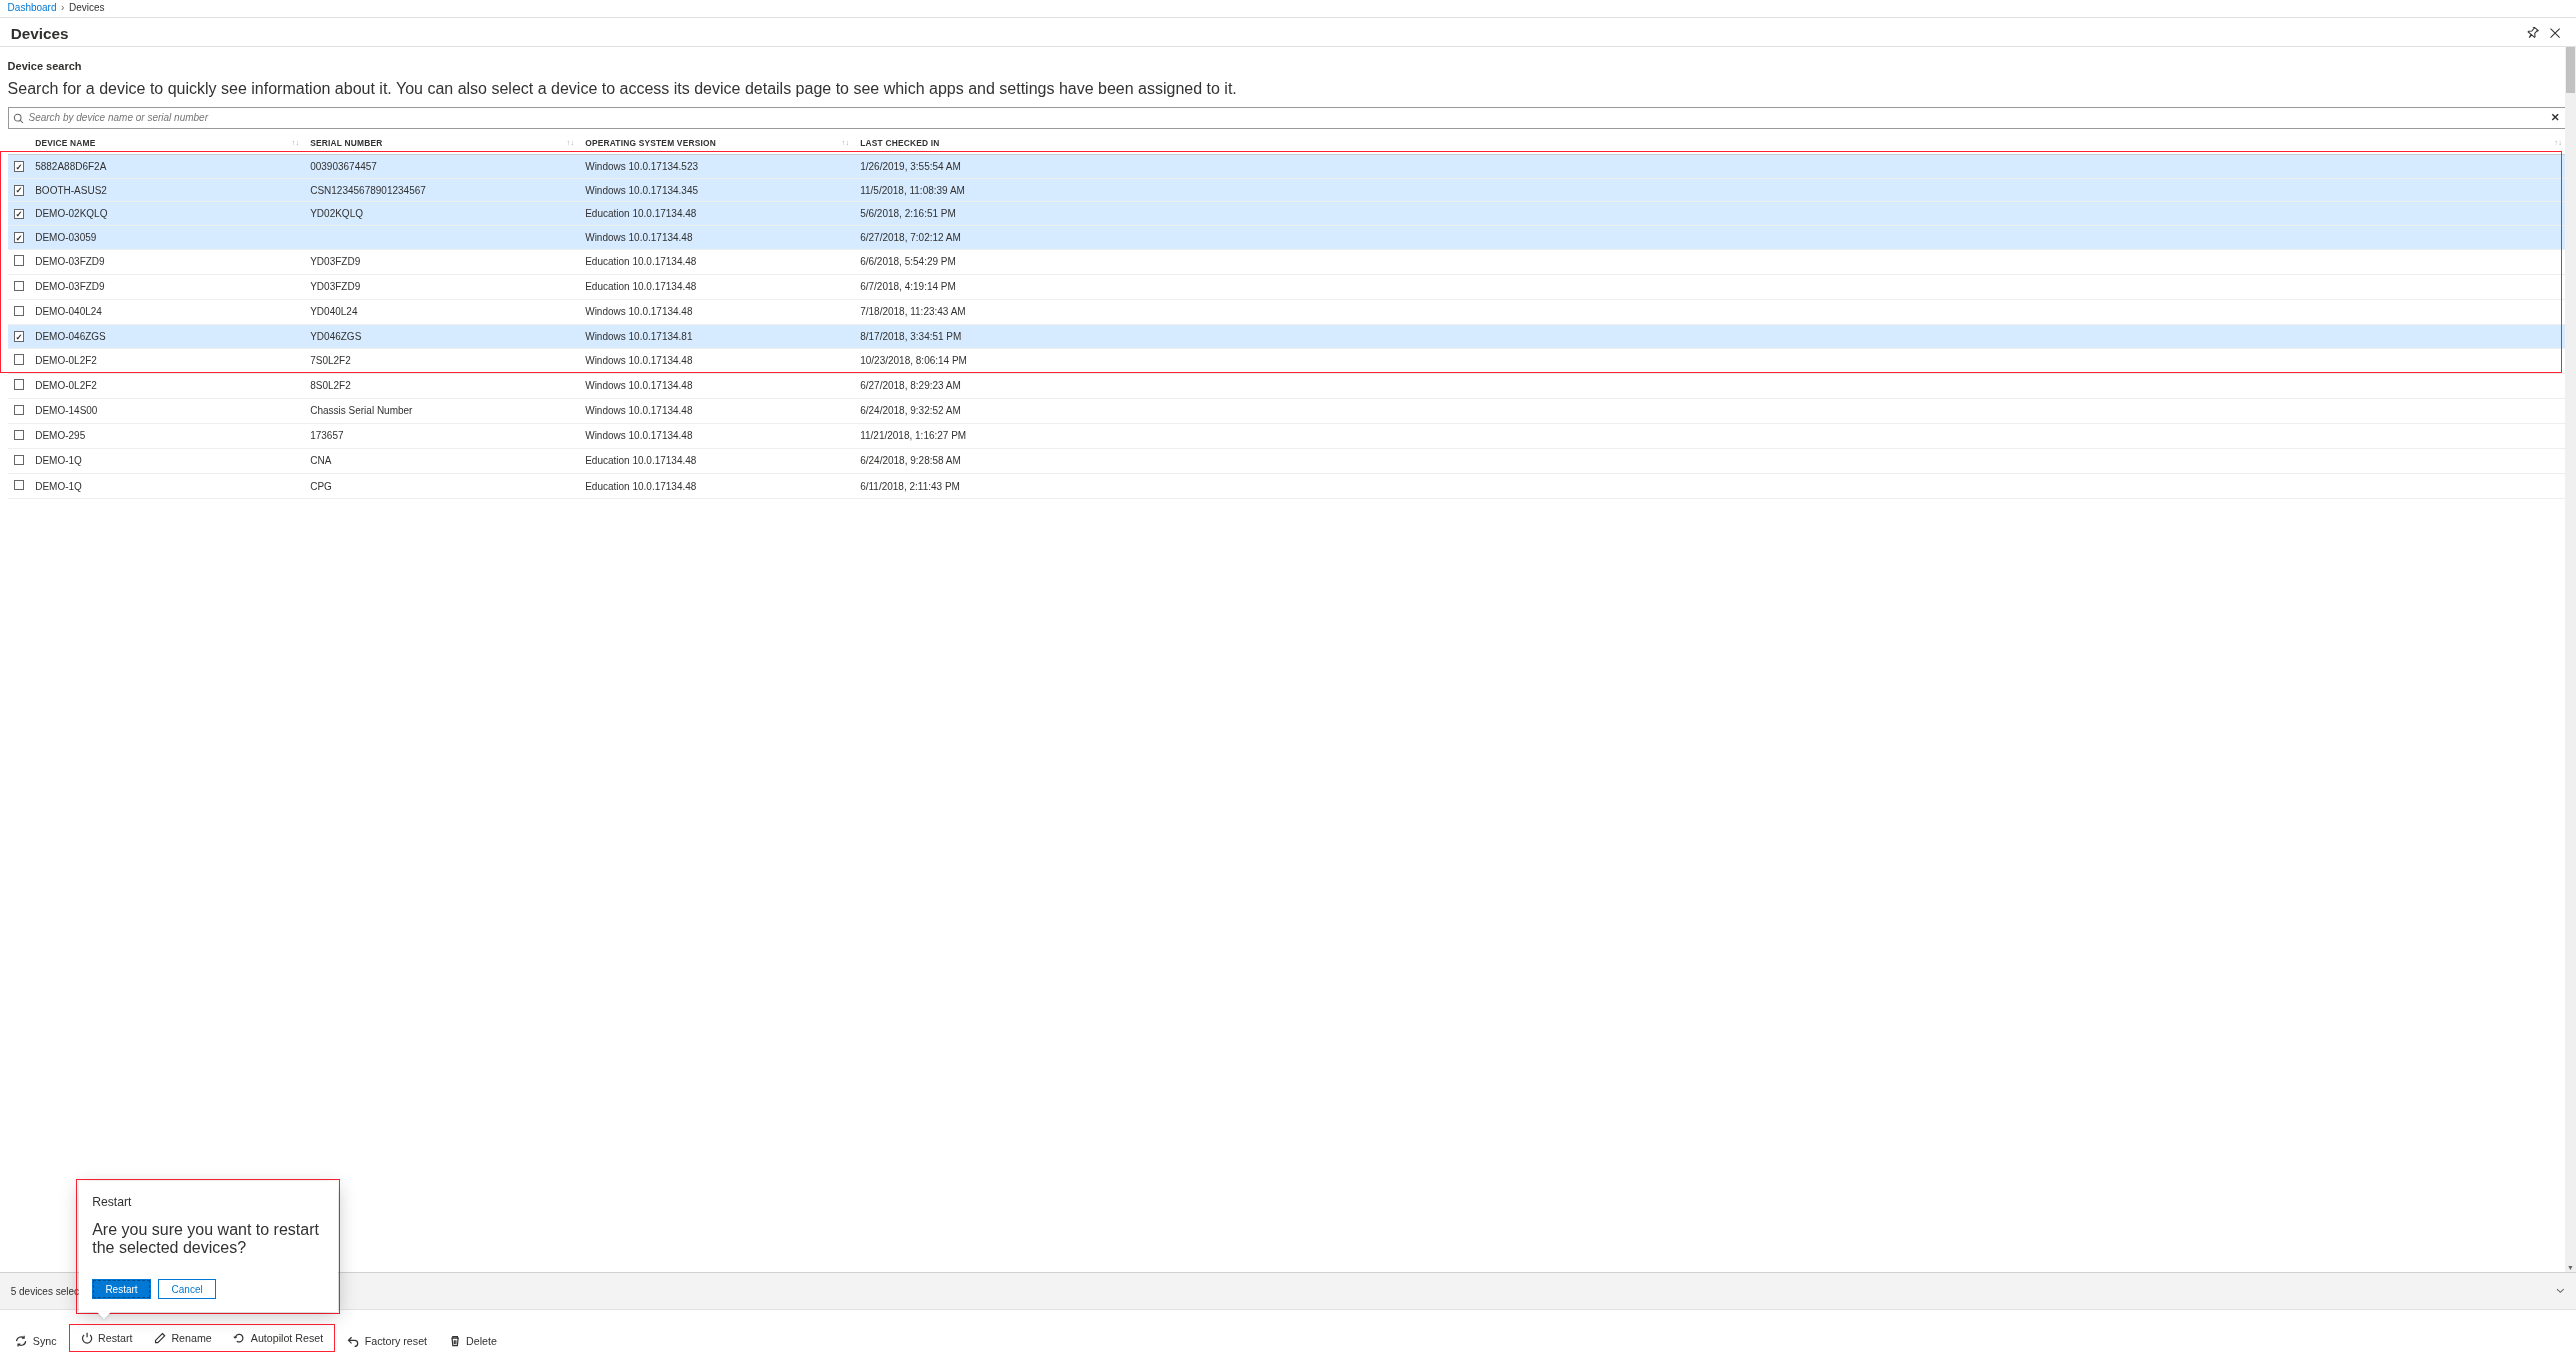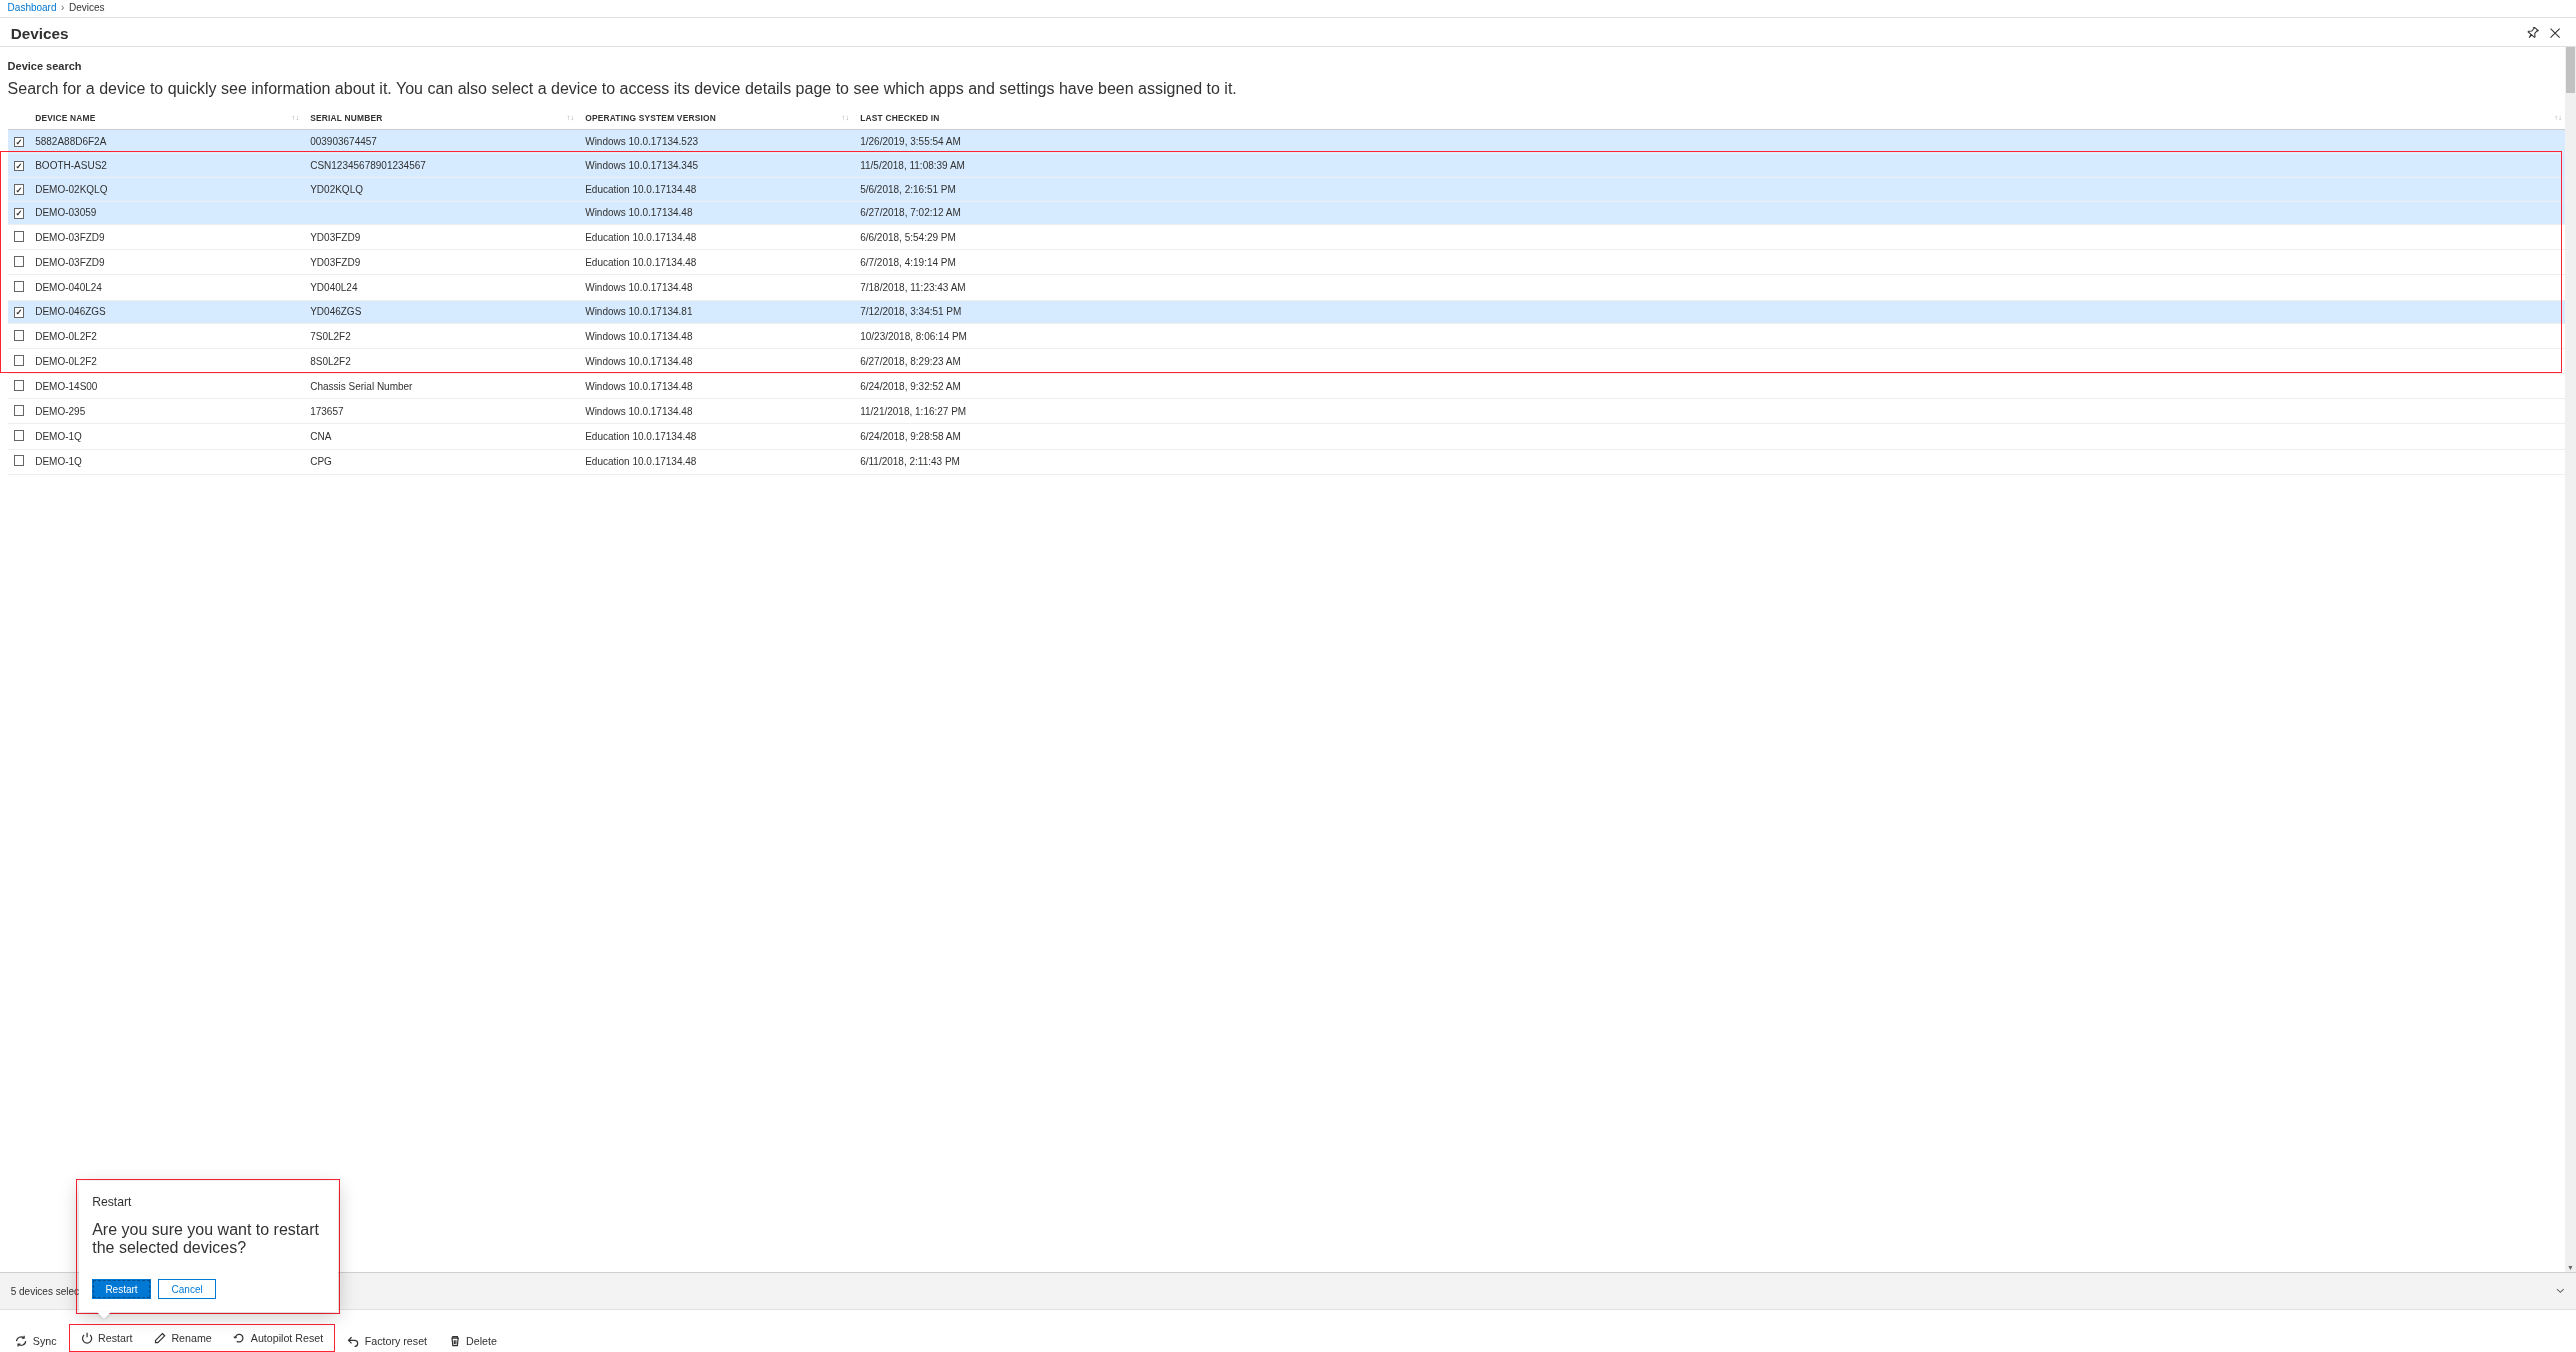--- a/index.html
+++ b/index.html
@@ -94,20 +94,28 @@
     <svg viewBox="0 0 16 16">
         <path d="M2 2l12 12M14 2L2 14"></path>
       </svg>
   </div>
 </div>
 
 <div class="main">
   <div class="sub-title">Device search</div>
   <div class="desc">Search for a device to quickly see information about it. You can also select a device to access its device details page to see which apps and settings have been assigned to it.</div>
 
+  <div class="search-wrap">
+    <svg viewBox="0 0 16 16">
+        <circle cx="7" cy="7" r="5"></circle>
+        <path d="M11 11l4 4"></path>
+      </svg>
+    <input type="text" placeholder="Search by device name or serial number" style="">
+    <span class="clear">✕</span>
+  </div>
 
   <table class="grid">
     <colgroup>
         <col class="ck">
         <col class="c1">
         <col class="c2">
         <col class="c3">
         <col class="c4">
       </colgroup>
     <thead>
@@ -167,21 +175,21 @@
           <td>DEMO-040L24</td>
           <td>YD040L24</td>
           <td>Windows 10.0.17134.48</td>
           <td>7/18/2018, 11:23:43 AM</td>
         </tr>
         <tr class="sel">
           <td class="ckcell"><span class="ckbox on"></span></td>
           <td>DEMO-046ZGS</td>
           <td>YD046ZGS</td>
           <td>Windows 10.0.17134.81</td>
-          <td>7/12/2018, 3:34:51 PM</td>
+          <td>8/17/2018, 3:34:51 PM</td>
         </tr>
         <tr>
           <td class="ckcell"><span class="ckbox"></span></td>
           <td>DEMO-0L2F2</td>
           <td>7S0L2F2</td>
           <td>Windows 10.0.17134.48</td>
           <td>10/23/2018, 8:06:14 PM</td>
         </tr>
         <tr>
           <td class="ckcell"><span class="ckbox"></span></td>

